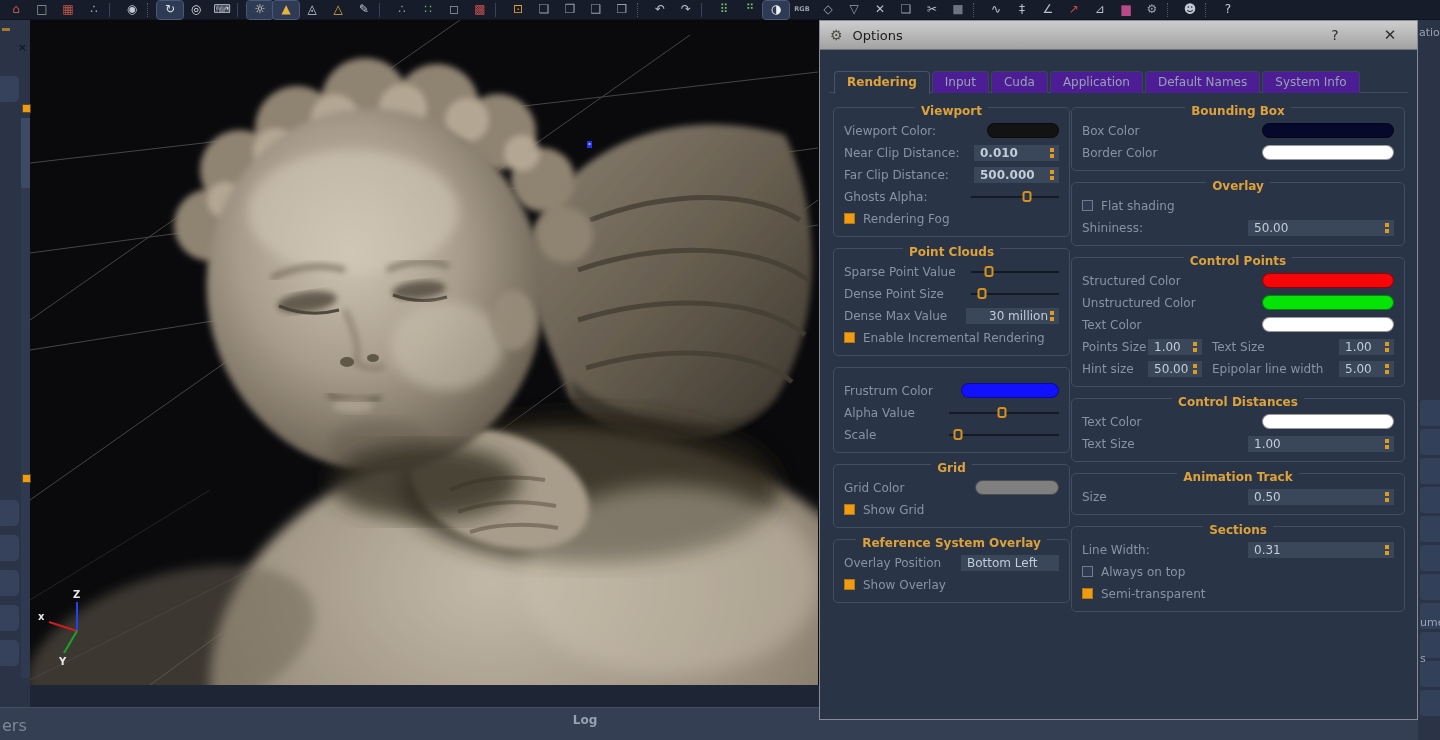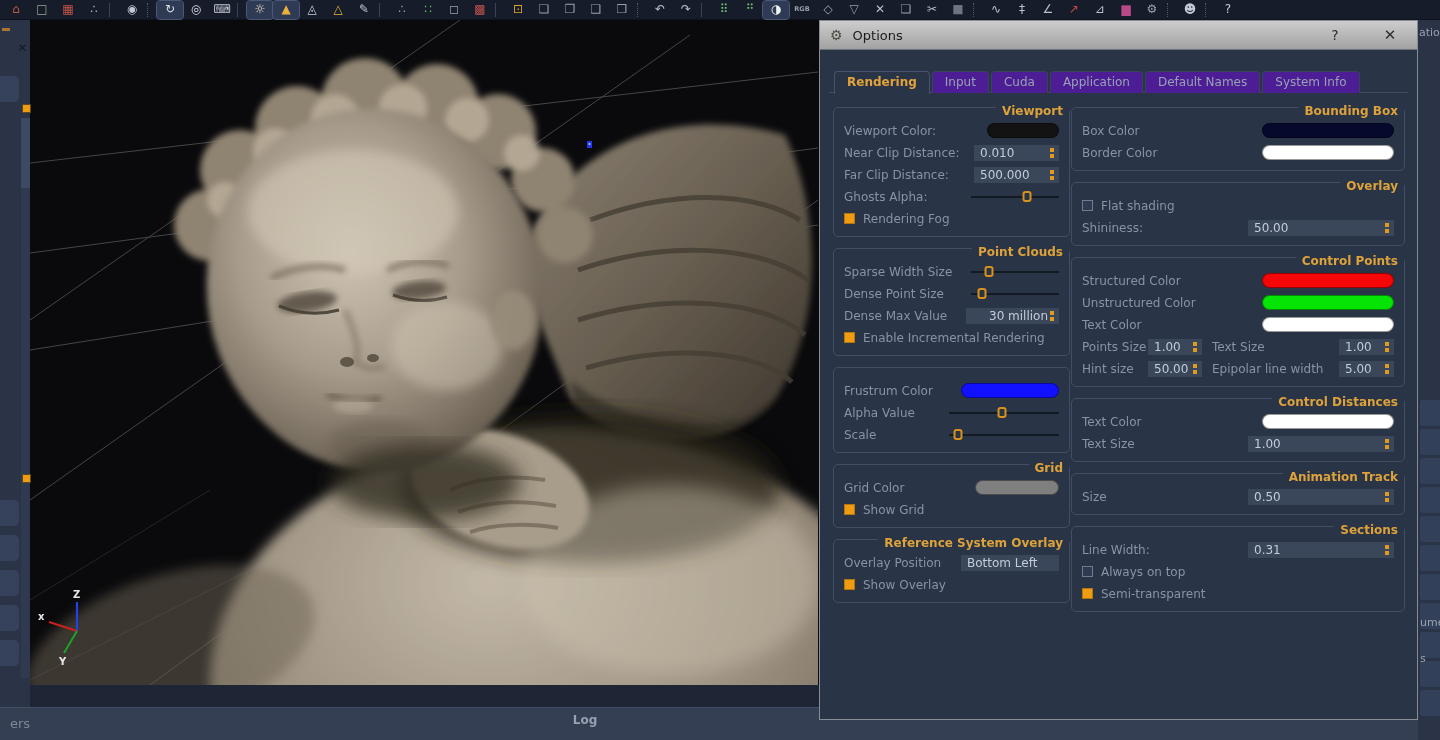--- a/index.html
+++ b/index.html
@@ -33,21 +33,21 @@
   .lr-thumb { position:absolute; left:21px; top:98px; width:9px; height:70px; background:#3d4a66; }
   .lr-cb { position:absolute; left:22px; width:9px; height:9px; background:#ef9c13; border:1px solid #5a4a20; }
 
   
   .viewport { position:absolute; left:30px; top:20px; width:1410px; height:665px; background:#0a0a0c; z-index:1; }
 
   
   .bottom-strip { position:absolute; left:0; top:685px; width:1440px; height:22px; background:#1e2636; z-index:1; }
   .log-bar { position:absolute; left:0; top:707px; width:1440px; height:33px; background:#353f54; border-top:1px solid #424d66; z-index:1; }
   .log-label { position:absolute; left:525px; top:5px; width:120px; text-align:center; color:#97a1b3; font-weight:bold; font-size:12px; }
-  .log-frag { position:absolute; left:10px; top:8px; color:#7e8899; font-size:13px; }
+  .log-frag { position:absolute; left:2px; top:8px; color:#7e8899; font-size:16px; }
 
   
   .right-rail { position:absolute; left:1418px; top:20px; width:22px; height:720px; background:#2b3447; overflow:hidden; z-index:3; }
   .rr-title { position:absolute; left:1px; top:6px; color:#98a2b2; font-size:11px; white-space:nowrap; }
   .rr-stack { position:absolute; left:2px; top:380px; width:20px; }
   .rr-btn { height:26px; margin-bottom:3px; background:#33405a; border-radius:3px 0 0 3px; }
   .rr-frag { position:absolute; left:2px; color:#9aa3b0; font-size:11px; }
 
   
   .dialog {
@@ -70,38 +70,38 @@
     border-radius:4px 4px 0 0; margin-right:2px; cursor:default;
   }
   .tab.active { background:#2a3447; color:#e2a33b; font-weight:bold; border-color:#46536e; position:relative; top:0; height:23px; }
   .pane-line { position:absolute; left:9px; right:9px; top:71px; border-top:1px solid #3f4b61; }
 
   .col { position:absolute; top:86px; }
   .col-left  { left:13px;  width:237px; }
   .col-right { left:251px; width:334px; }
 
   .group { position:relative; border:1px solid #414e63; border-radius:5px; margin-bottom:11px; padding:10px 8px 5px 8px; }
-  .gtitle { position:absolute; top:-8px; left:0; width:100%; text-align:right; pointer-events:none; }
+  .gtitle { position:absolute; top:-8px; left:0; width:100%; text-align:center; pointer-events:none; }
   .gtitle span { background:#2a3447; color:#dda23a; font-weight:bold; font-size:12px; padding:0 6px; }
 
   .row { display:flex; align-items:center; margin:3px 2px; min-height:19px; font-size:12px; color:#8893a5; white-space:nowrap; }
   .lbl { flex:1 1 auto; }
   .lbl-sm  { flex:0 0 66px; }
   .lbl-mid { flex:1 1 auto; margin-left:10px; }
 
   .swatch { height:15px; border-radius:8px; border:1px solid rgba(0,0,0,.4); flex:0 0 auto; cursor:default; }
   .sw-l   { width:72px; }
   .sw-cam { width:98px; }
   .sw-r   { width:132px; }
 
   .field {
     background:#3a4659; height:16px; display:flex; align-items:center;
     padding:0 3px 0 6px; color:#c3ccd9; font-size:12px; flex:0 0 auto; cursor:default;
   }
-  .f-l { width:85px; } .f-dense { width:93px;padding-left:23px; } .f-combo { width:98px; }
+  .f-l { width:85px;font-weight:bold; } .f-dense { width:93px;padding-left:23px; } .f-combo { width:98px; }
   .f-r { width:146px; } .f-s { width:54px; } .f-s2 { width:55px; }
   .fval { flex:1 1 auto; overflow:hidden; }
   .spin { display:flex; flex-direction:column; gap:2px; padding:0 2px; flex:0 0 auto; }
   .spin i { width:4px; height:4px; background:#e09a20; display:block; }
 
   .slider { position:relative; height:14px; flex:0 0 auto; cursor:default; }
   .sl-l { width:88px; } .sl-cam { width:110px; }
   .track { position:absolute; left:0; right:0; top:6px; height:2px; background:#141a24; }
   .handle {
     position:absolute; top:1px; width:9px; height:11px;
@@ -390,21 +390,21 @@
       </div>
       <div class="row">
         <span class="cb checked"></span>
         <span>Rendering Fog</span>
       </div>
     </div>
 
     <div class="group">
       <div class="gtitle"><span>Point Clouds</span></div>
       <div class="row">
-        <span class="lbl">Sparse Width Size</span>
+        <span class="lbl">Sparse Point Value</span>
         <span class="slider sl-l">
           <span class="track"></span>
             <span class="handle" style="left: 21%;"></span>
         </span>
       </div>
       <div class="row">
         <span class="lbl">Dense Point Size</span>
         <span class="slider sl-l">
           <span class="track"></span>
             <span class="handle" style="left: 13%;"></span>

